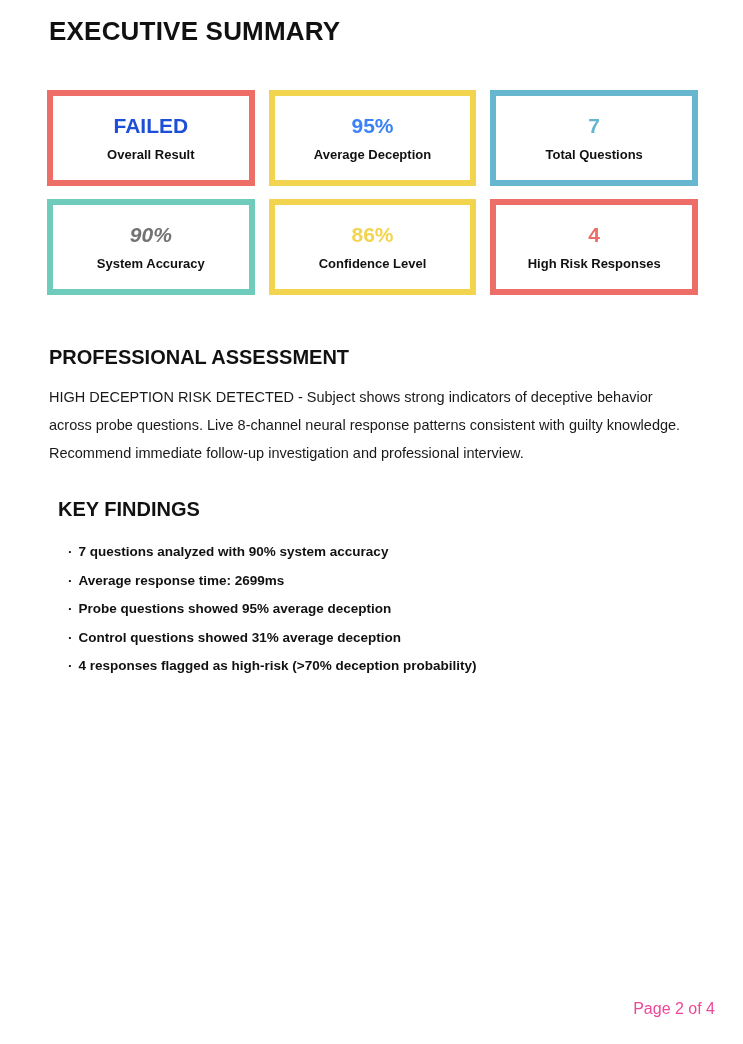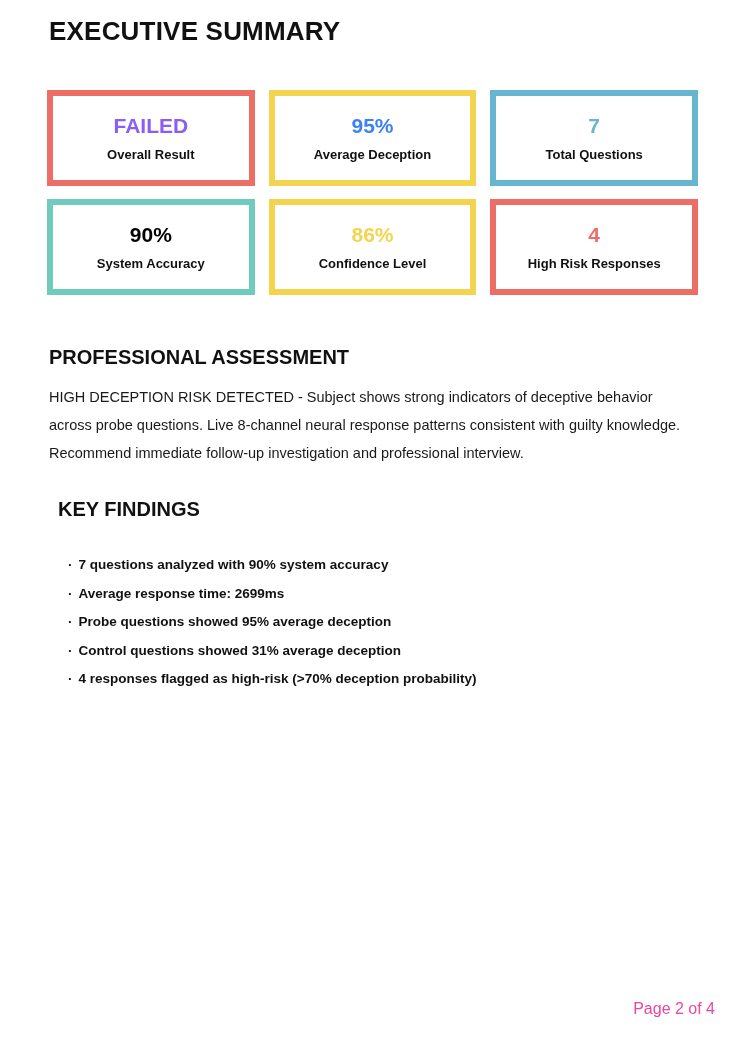--- a/index.html
+++ b/index.html
@@ -63,21 +63,21 @@
     margin-top: 14px;
     margin-left: 2px;
     width: 650px;
     font-size: 14.5px;
     line-height: 28px;
     font-weight: normal;
     color: #1a1a1a;
   }
   .findings-heading { margin-top: 31px; margin-left: 11px; }
   .findings-list {
-    margin-top: 30px;
+    margin-top: 17px;
     margin-left: 21px;
     list-style: none;
   }
   .findings-list li {
     font-size: 13.5px;
     font-weight: bold;
     color: #111111;
     line-height: 28.5px;
     white-space: nowrap;
   }
@@ -95,33 +95,33 @@
 </style>
 </head>
 <body>
 
 <div class="page">
 
   <h1 class="doc-title">EXECUTIVE SUMMARY</h1>
 
   <div class="stats-grid">
     <div class="stat-card" style="border-color: rgb(237, 110, 103);">
-      <div class="stat-value" style="color: #8b5cf6;">FAILED</div>
+      <div class="stat-value" style="color: #1d4ed8;">FAILED</div>
       <div class="stat-label">Overall Result</div>
     </div>
     <div class="stat-card" style="border-color: rgb(243, 212, 79);">
       <div class="stat-value" style="color: #3b82f6;">95%</div>
       <div class="stat-label">Average Deception</div>
     </div>
     <div class="stat-card" style="border-color: rgb(103, 182, 207);">
       <div class="stat-value" style="color: rgb(103, 182, 207);">7</div>
       <div class="stat-label">Total Questions</div>
     </div>
     <div class="stat-card" style="border-color: rgb(111, 203, 187);">
-      <div class="stat-value" style="color: #000000;">90%</div>
+      <div class="stat-value" style="color: #737373; font-style: italic;">90%</div>
       <div class="stat-label">System Accuracy</div>
     </div>
     <div class="stat-card" style="border-color: rgb(243, 212, 79);">
       <div class="stat-value" style="color: rgb(243, 212, 79);">86%</div>
       <div class="stat-label">Confidence Level</div>
     </div>
     <div class="stat-card" style="border-color: rgb(237, 110, 103);">
       <div class="stat-value" style="color: rgb(237, 110, 103);">4</div>
       <div class="stat-label">High Risk Responses</div>
     </div>

